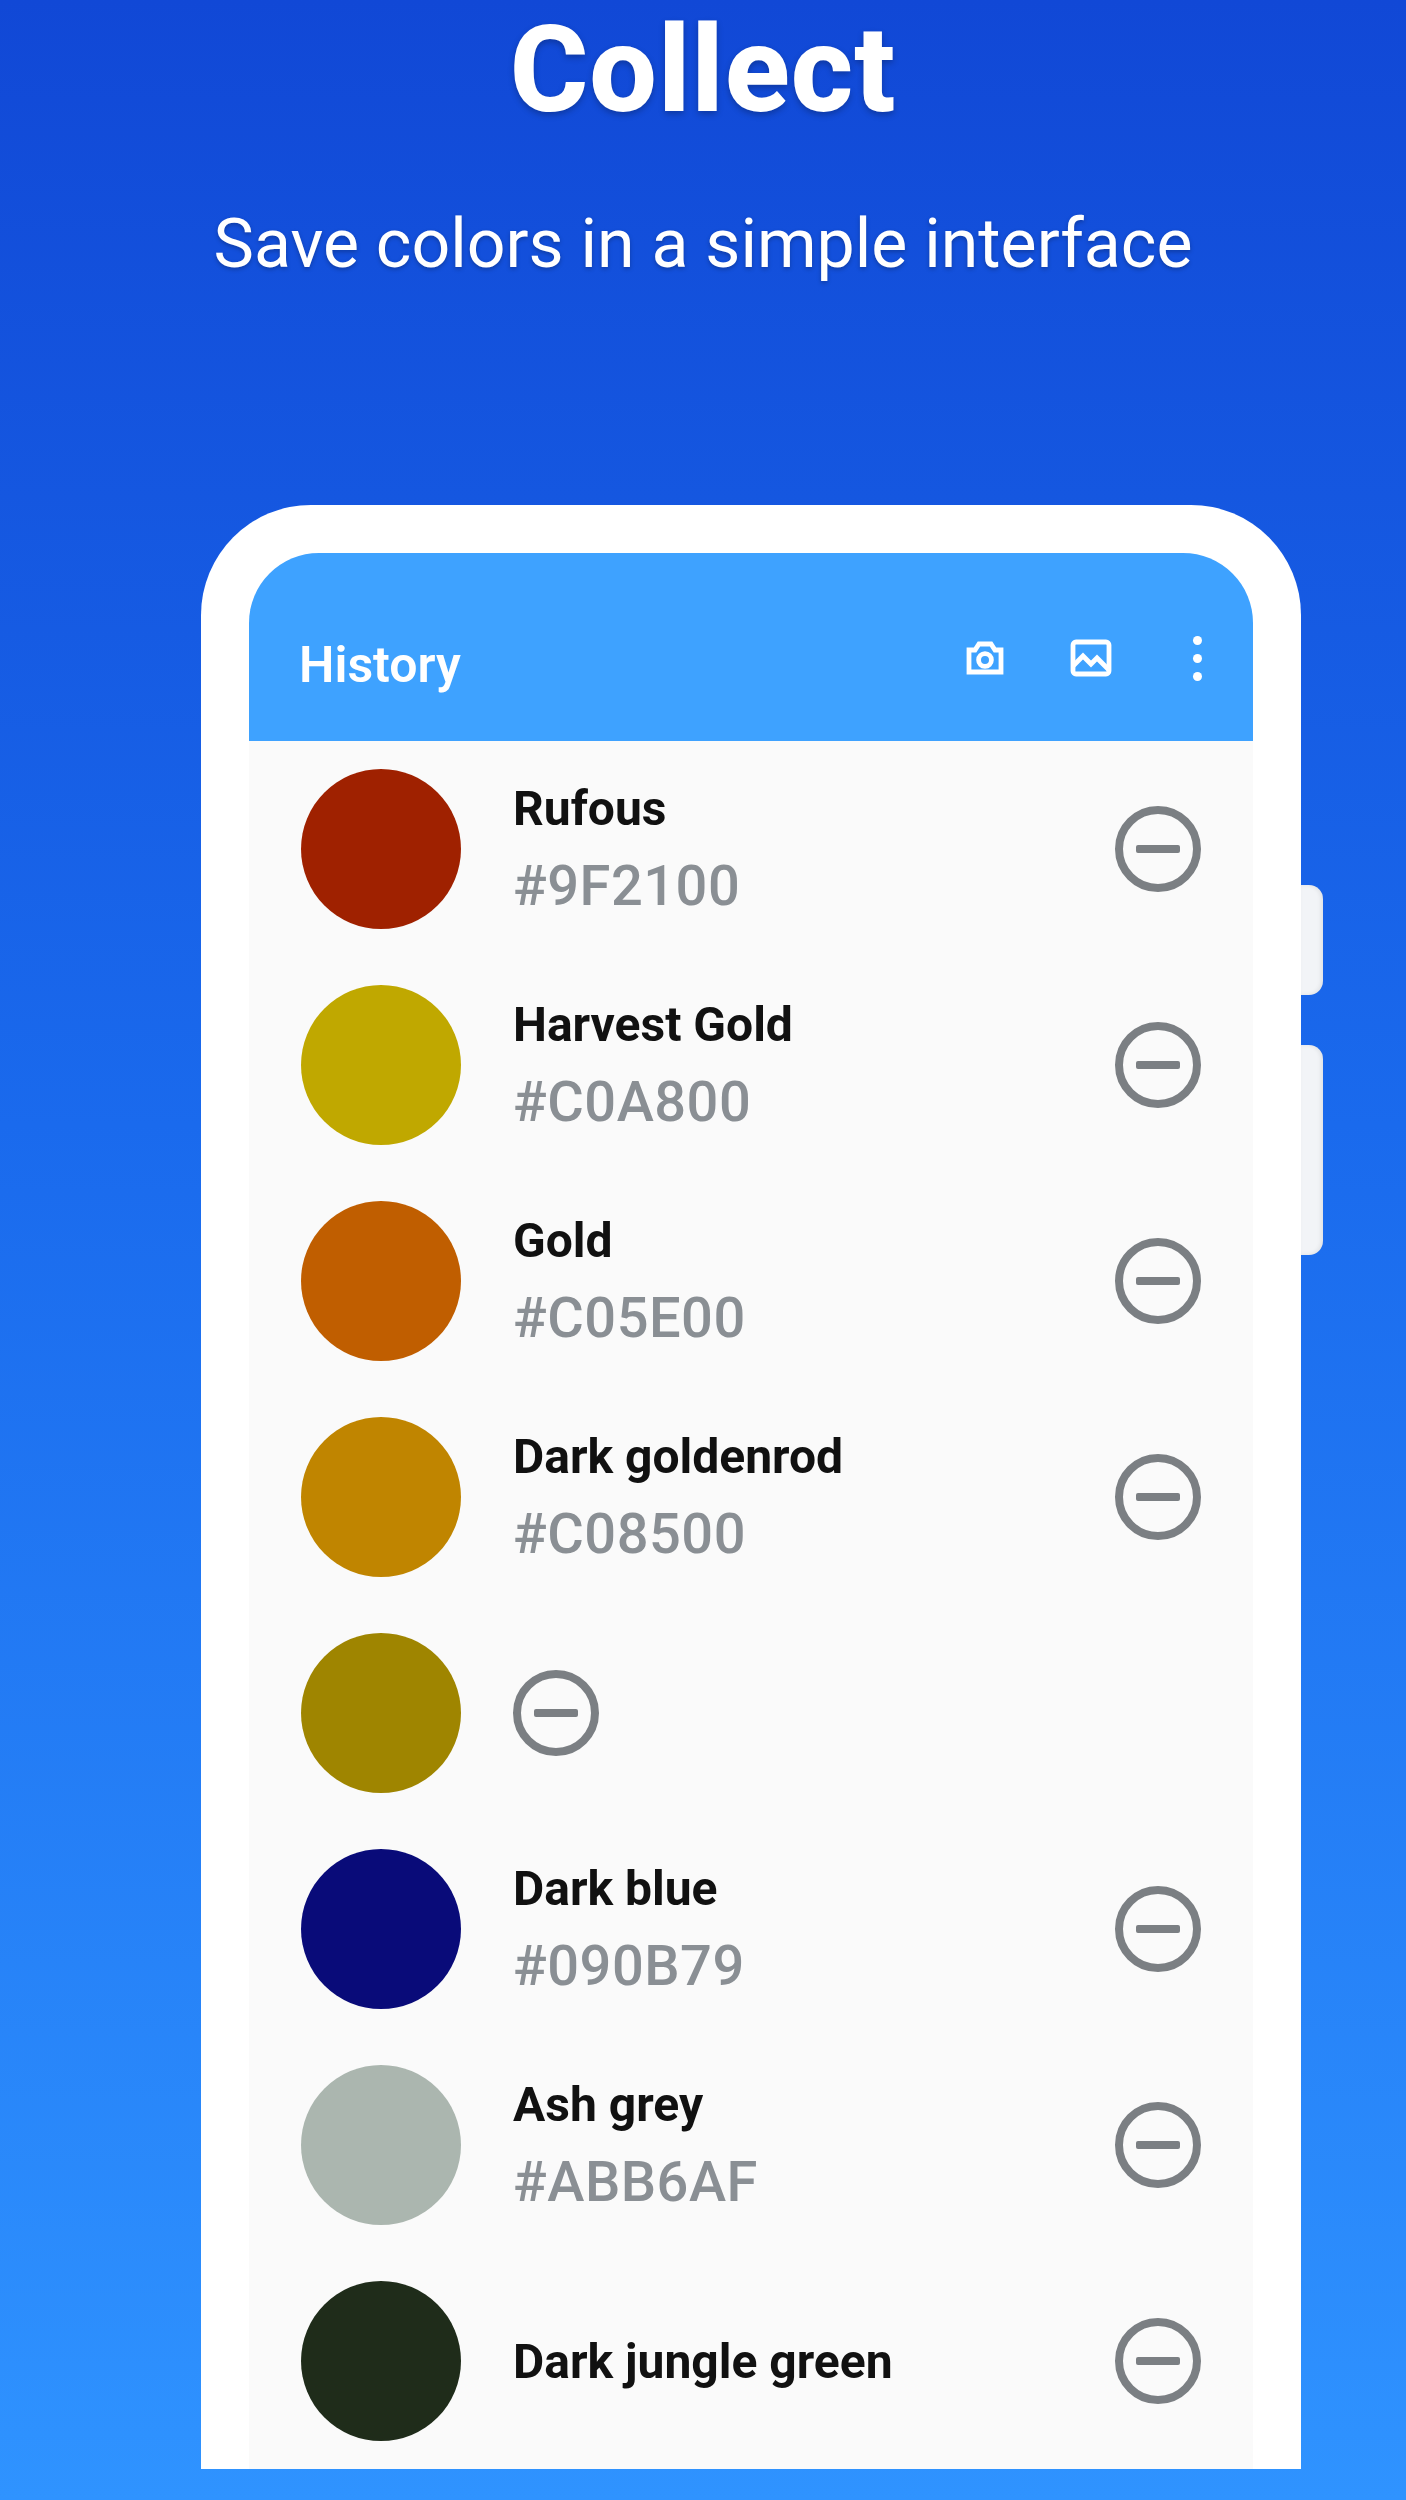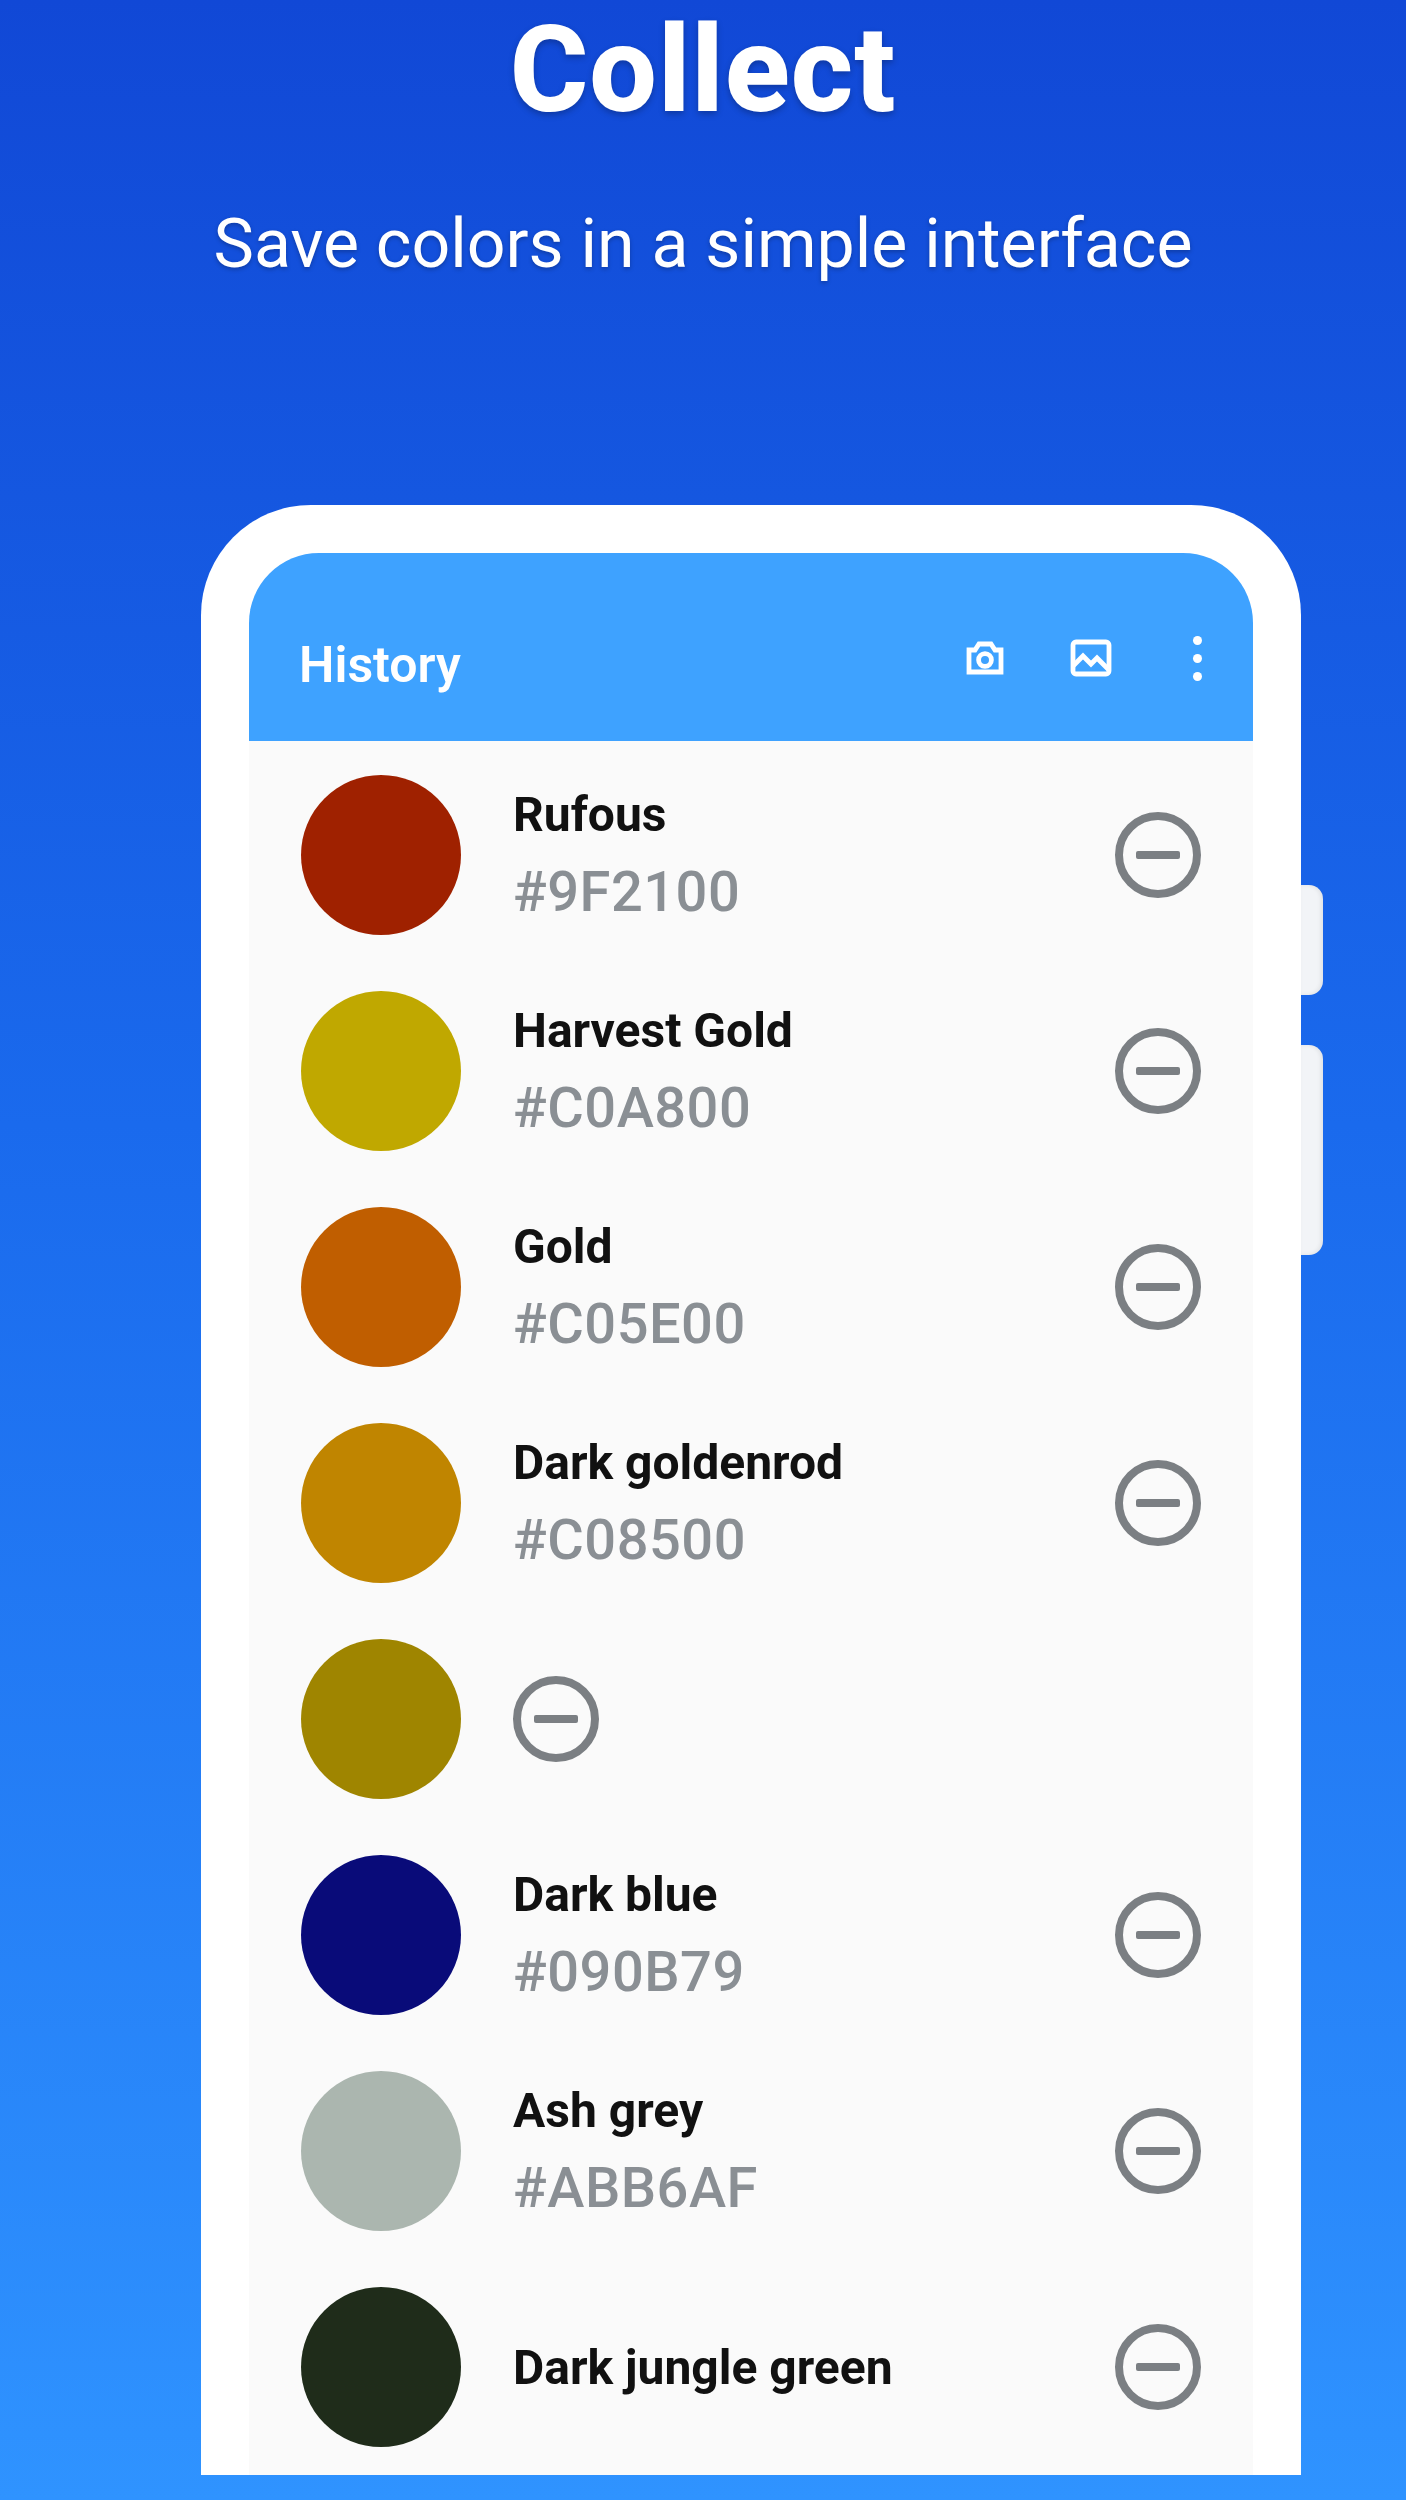--- a/index.html
+++ b/index.html
@@ -91,21 +91,21 @@
     height: 52px;
     display: flex;
     align-items: center;
     justify-content: center;
     color: #ffffff;
   }
   .icon-btn svg { width: 48px; height: 48px; stroke: #ffffff; fill: none; stroke-width: 2.4; }
   .more-dots { display:flex; flex-direction:column; gap:9px; align-items:center; width:30px; }
   .more-dots span { width:9px; height:9px; background:#fff; border-radius:50%; }
 
-  .list { background: #fafafa; padding-top: 6px; }
+  .list { background: #fafafa; padding-top: 0; }
   .row {
     display: flex;
     align-items: center;
     padding: 28px 52px 28px 52px;
     gap: 52px;
   }
   .swatch {
     width: 160px;
     height: 160px;
     border-radius: 50%;

